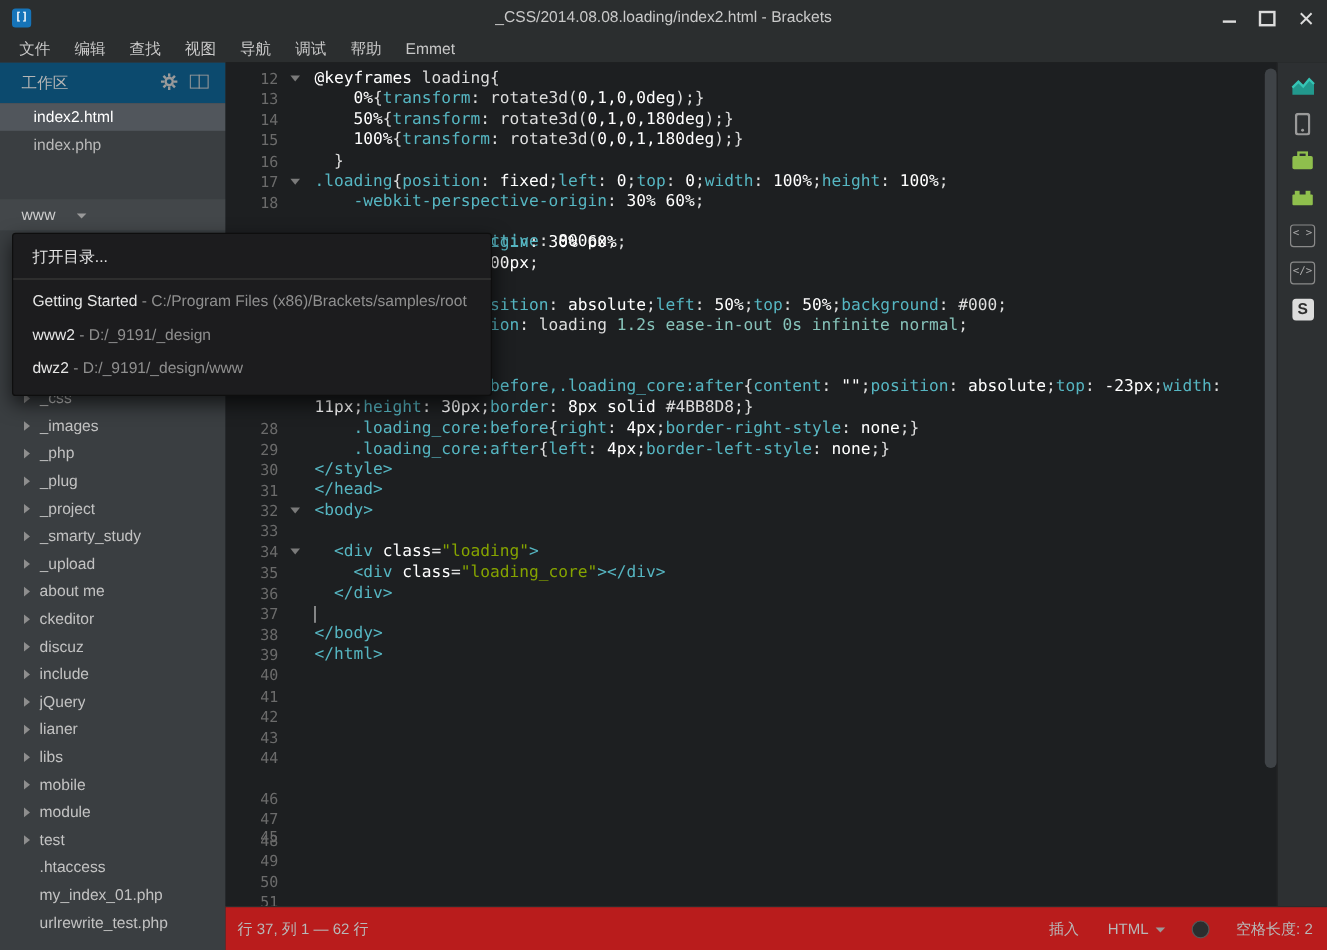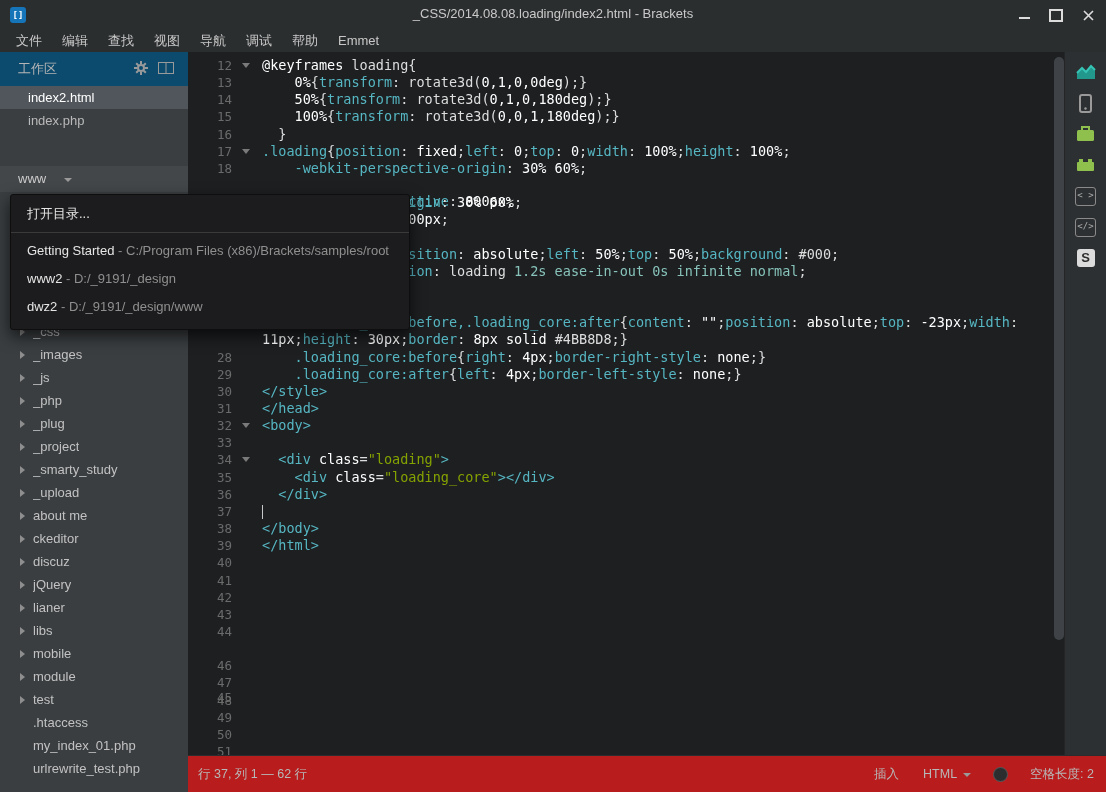--- a/index.html
+++ b/index.html
@@ -140,24 +140,20 @@
       <div class="tree-item">
         <div class="tri"></div>
         <span class="tree-label">_css</span>
       </div>
       <div class="tree-item">
         <div class="tri"></div>
         <span class="tree-label">_images</span>
       </div>
       <div class="tree-item">
         <div class="tri"></div>
-        <span class="tree-label">_js</span>
-      </div>
-      <div class="tree-item">
-        <div class="tri"></div>
         <span class="tree-label">_php</span>
       </div>
       <div class="tree-item">
         <div class="tri"></div>
         <span class="tree-label">_plug</span>
       </div>
       <div class="tree-item">
         <div class="tri"></div>
         <span class="tree-label">_project</span>
       </div>
@@ -173,20 +169,24 @@
         <div class="tri"></div>
         <span class="tree-label">about me</span>
       </div>
       <div class="tree-item">
         <div class="tri"></div>
         <span class="tree-label">ckeditor</span>
       </div>
       <div class="tree-item">
         <div class="tri"></div>
         <span class="tree-label">discuz</span>
+      </div>
+      <div class="tree-item">
+        <div class="tri"></div>
+        <span class="tree-label">include</span>
       </div>
       <div class="tree-item">
         <div class="tri"></div>
         <span class="tree-label">jQuery</span>
       </div>
       <div class="tree-item">
         <div class="tri"></div>
         <span class="tree-label">lianer</span>
       </div>
       <div class="tree-item">

